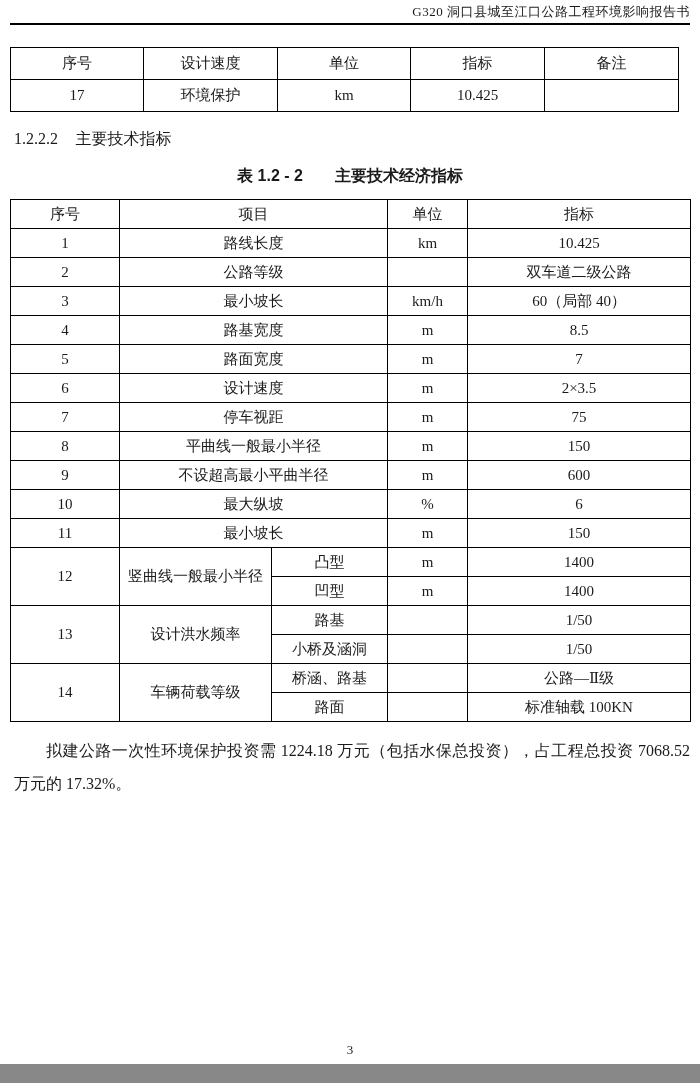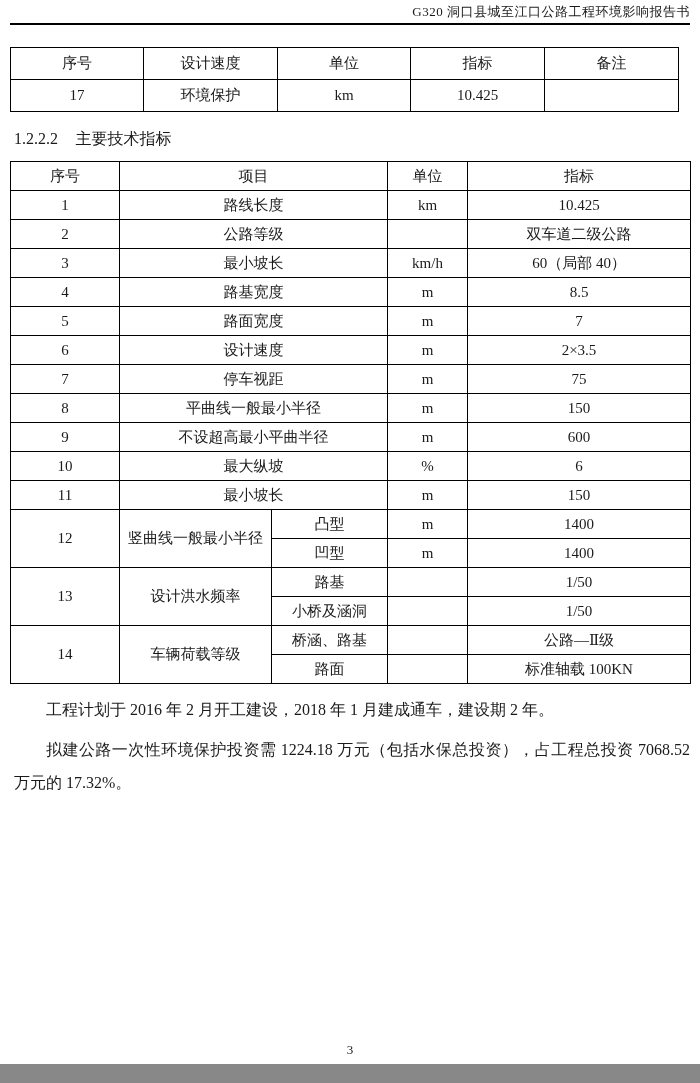--- a/index.html
+++ b/index.html
@@ -109,20 +109,23 @@
           <td></td>
         </tr>
       </tbody>
   </table>
 
   <div class="heading h-122">
     <span class="h-num">1.2.2.2</span><span>主要技术指标</span>
   </div>
 
 
+  <div class="table-caption">
+    <span>表 1.2 - 2</span><span class="cap-title">主要技术经济指标</span>
+  </div>
 
   <table class="main-table">
     <colgroup>
       <col style="width:109px">
         <col style="width:152px">
         <col style="width:116px">
       <col style="width:80px">
         <col style="width:223px">
     </colgroup>
     <thead>
@@ -234,20 +237,19 @@
         <tr>
           <td>路面</td>
           <td></td>
           <td>标准轴载 100KN</td>
         </tr>
       </tbody>
   </table>
 
 
 
-  <p class="para p-schedule">工程计划于 2016 年 2 月开工建设，2018 年 1 月建成通车，建设期 2 年。</p>
 
 
   <p class="para para-wide">拟建公路一次性环境保护投资需 1224.18 万元（包括水保总投资），占工程总投资 7068.52 万元的 17.32%。</p>
 
   <div class="page-number">3</div>
 
 </div>
 
 </body></html>

